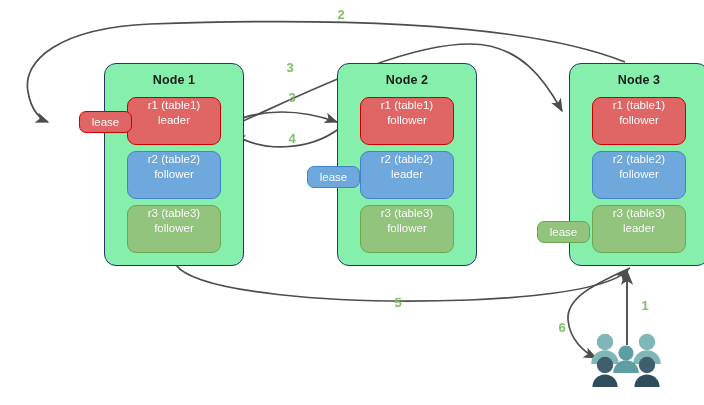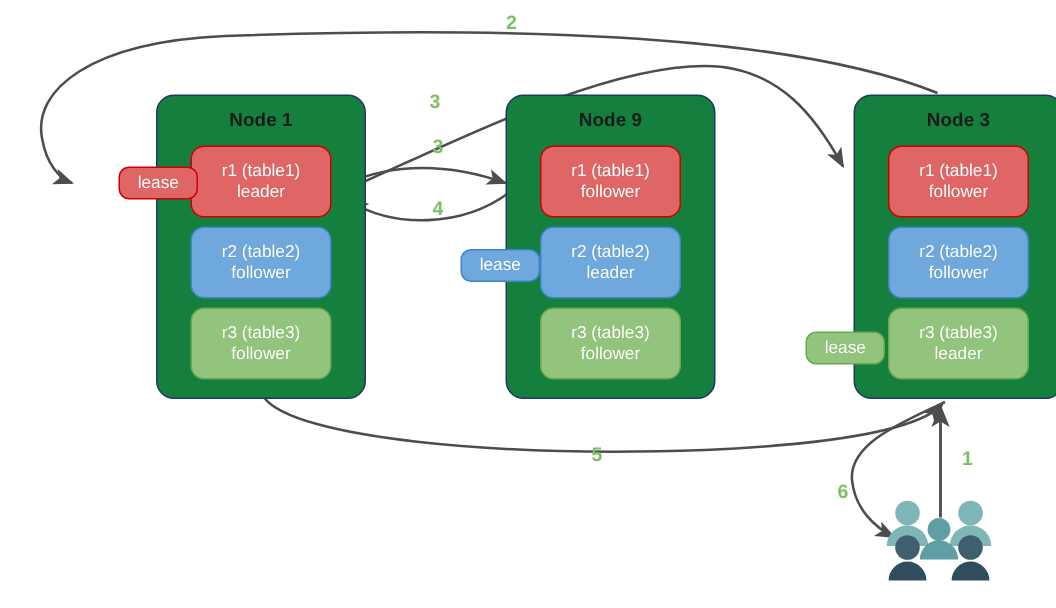--- a/index.html
+++ b/index.html
@@ -23,21 +23,21 @@
     top: 0;
     width: 704px;
     height: 405px;
     pointer-events: none;
   }
   .node-box {
     position: absolute;
     box-sizing: border-box;
     border: 1.6px solid #1f3864;
     border-radius: 12px;
-    background: #15803d;
+    background: #86efac;
   }
   .node-title {
     position: absolute;
     left: 0;
     right: 0;
     top: 9px;
     text-align: center;
     font-size: 12.5px;
     font-weight: bold;
     color: #1a1a1a;
@@ -46,21 +46,20 @@
   .replica {
     position: absolute;
     box-sizing: border-box;
     left: 22px;
     right: 22px;
     height: 48px;
     border-radius: 9px;
     display: flex;
     flex-direction: column;
     align-items: center;
-    justify-content: center;
     color: #ffffff;
     font-size: 11.5px;
     line-height: 14.5px;
     text-align: center;
     text-shadow: 0 0 1px rgba(0,0,0,.10);
   }
   .rep-red   { background: #e06666; border: 1.4px solid #cc0000; }
   .rep-blue  { background: #6fa8dc; border: 1.4px solid #3d85c6; }
   .rep-green { background: #93c47d; border: 1.4px solid #6aa84f; }
   .replica .l1, .replica .l2 { display: block; pointer-events: none; }
@@ -140,21 +139,21 @@
       <span class="l1">r2 (table2)</span>
       <span class="l2">follower</span>
     </div>
     <div class="replica rep-green" style="top:141px;">
       <span class="l1">r3 (table3)</span>
       <span class="l2">follower</span>
     </div>
   </div>
 
   <div class="node-box" style="left:337px; top:63px; width:140px; height:203px;">
-    <div class="node-title">Node 9</div>
+    <div class="node-title">Node 2</div>
     <div class="replica rep-red" style="top:33px;">
       <span class="l1">r1 (table1)</span>
       <span class="l2">follower</span>
     </div>
     <div class="replica rep-blue" style="top:87px;">
       <span class="l1">r2 (table2)</span>
       <span class="l2">leader</span>
     </div>
     <div class="replica rep-green" style="top:141px;">
       <span class="l1">r3 (table3)</span>

